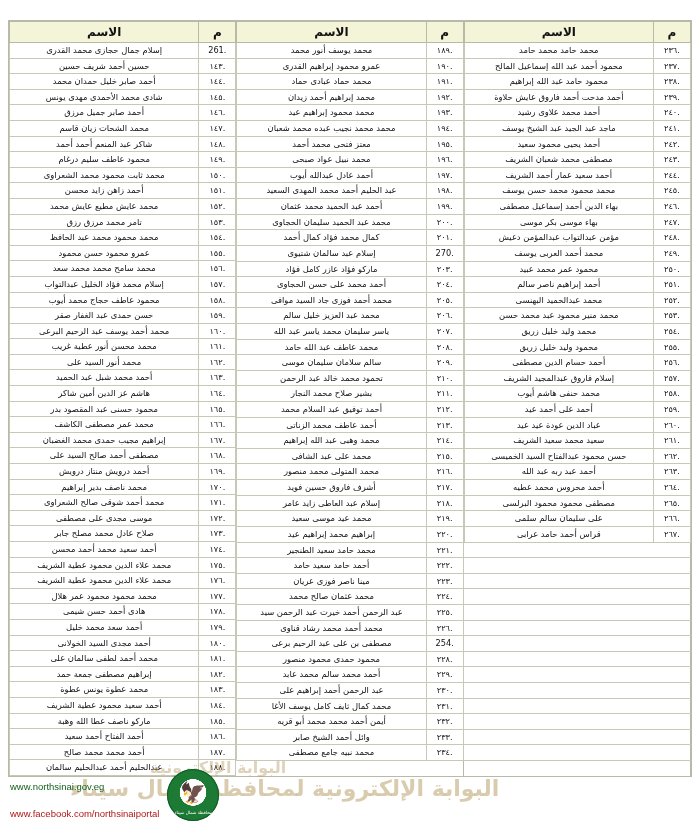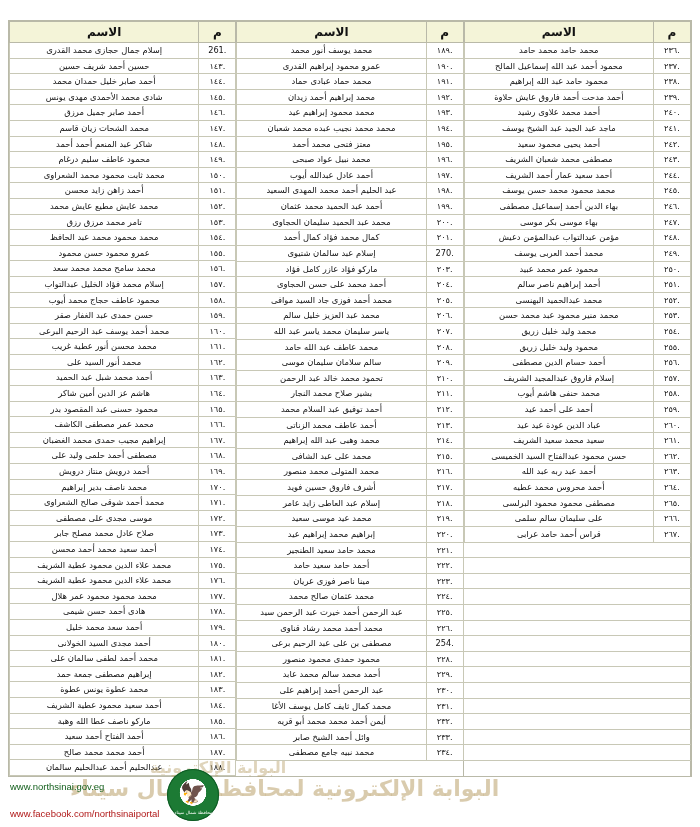--- a/index.html
+++ b/index.html
@@ -274,21 +274,21 @@
         <tr>
             <td class="c-num">١٦٦.</td>
             <td class="c-name">محمد عمر مصطفى الكاشف</td>
           </tr>
         <tr>
             <td class="c-num">١٦٧.</td>
             <td class="c-name">إبراهيم مجيب حمدى محمد الغضبان</td>
           </tr>
         <tr>
             <td class="c-num">١٦٨.</td>
-            <td class="c-name">مصطفى أحمد حلمى وليد على</td>
+            <td class="c-name">مصطفى أحمد صالح السيد على</td>
           </tr>
         <tr>
             <td class="c-num">١٦٩.</td>
             <td class="c-name">أحمد درويش منتاز درويش</td>
           </tr>
         <tr>
             <td class="c-num">١٧٠.</td>
             <td class="c-name">محمد ناصف بدير إبراهيم</td>
           </tr>
         <tr>

